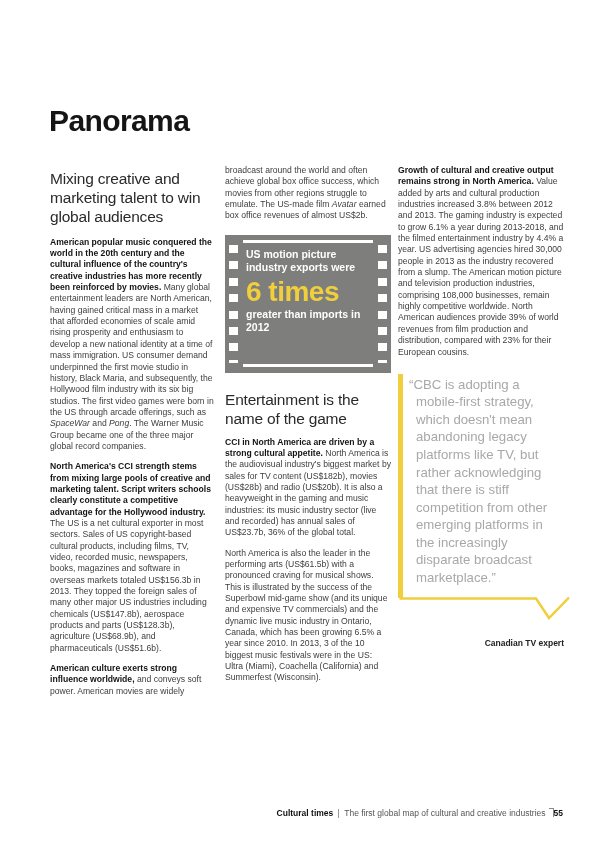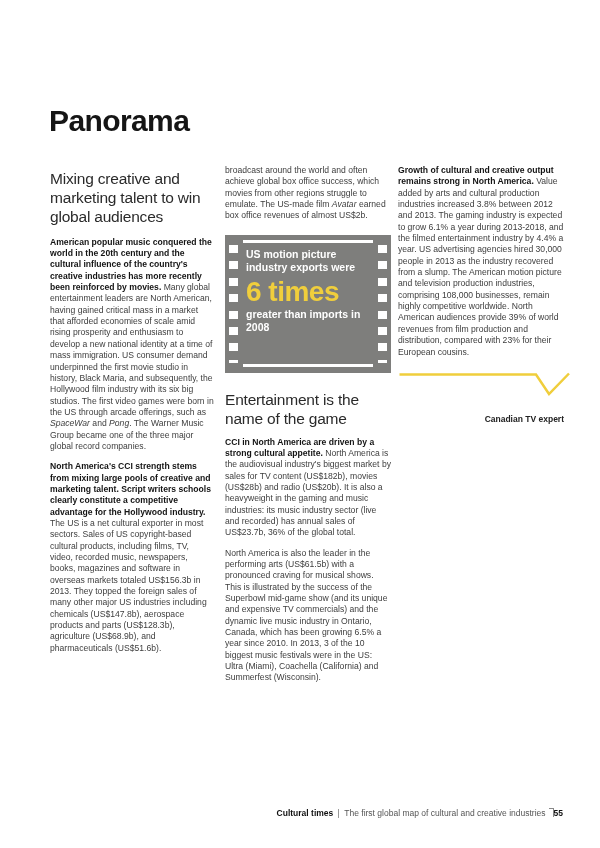--- a/index.html
+++ b/index.html
@@ -72,46 +72,48 @@
 <body>
 
 <div class="page">
 
   <h1 class="title">Panorama</h1>
 
   <div class="col col-left">
     <h2>Mixing creative and marketing talent to win global audiences</h2>
     <p><b>American popular music conquered the world in the 20th century and the cultural influence of the country's creative industries has more recently been reinforced by movies.</b><span> Many global entertainment leaders are North American, having gained critical mass in a market that afforded economies of scale amid rising prosperity and enthusiasm to develop a new national identity at a time of mass immigration. US consumer demand underpinned the first movie studio in history, Black Maria, and subsequently, the Hollywood film industry with its six big studios. The first video games were born in the US through arcade offerings, such as </span><i>SpaceWar</i><span> and </span><i>Pong</i><span>. The Warner Music Group became one of the three major global record companies.</span></p>
     <p><b>North America's CCI strength stems from mixing large pools of creative and marketing talent. Script writers schools clearly constitute a competitive advantage for the Hollywood industry.</b><span> The US is a net cultural exporter in most sectors. Sales of US copyright-based cultural products, including films, TV, video, recorded music, newspapers, books, magazines and software in overseas markets totaled US$156.3b in 2013. They topped the foreign sales of many other major US industries including chemicals (US$147.8b), aerospace products and parts (US$128.3b), agriculture (US$68.9b), and pharmaceuticals (US$51.6b).</span></p>
+    <p><b>American culture exerts strong influence worldwide,</b><span> and conveys soft power. American movies are widely</span></p>
   </div>
 
   <div class="col col-mid">
     <p><span>broadcast around the world and often achieve global box office success, which movies from other regions struggle to emulate. The US-made film </span><i>Avatar</i><span> earned box office revenues of almost US$2b.</span></p>
 
     <div class="filmstrip">
       <div class="holes holes-left"></div>
       <div class="holes holes-right"></div>
       <div class="slit slit-top"></div>
       <div class="slit slit-bottom"></div>
       <div class="fs-content">
         <div class="fs-line">US motion picture industry exports were</div>
         <div class="fs-big">6 times</div>
-        <div class="fs-line">greater than imports in 2008</div>
+        <div class="fs-line">greater than imports in 2012</div>
       </div>
     </div>
 
     <h2>Entertainment is the name of the game</h2>
     <p><b>CCI in North America are driven by a strong cultural appetite.</b><span> North America is the audiovisual industry's biggest market by sales for TV content (US$182b), movies (US$28b) and radio (US$20b). It is also a heavyweight in the gaming and music industries: its music industry sector (live and recorded) has annual sales of US$23.7b, 36% of the global total.</span></p>
     <p><span>North America is also the leader in the performing arts (US$61.5b) with a pronounced craving for musical shows. This is illustrated by the success of the Superbowl mid-game show (and its unique and expensive TV commercials) and the dynamic live music industry in Ontario, Canada, which has been growing 6.5% a year since 2010. In 2013, 3 of the 10 biggest music festivals were in the US: Ultra (Miami), Coachella (California) and Summerfest (Wisconsin).</span></p>
   </div>
 
   <div class="col col-right">
     <p><b>Growth of cultural and creative output remains strong in North America.</b><span> Value added by arts and cultural production industries increased 3.8% between 2012 and 2013. The gaming industry is expected to grow 6.1% a year during 2013-2018, and the filmed entertainment industry by 4.4% a year. US advertising agencies hired 30,000 people in 2013 as the industry recovered from a slump. The American motion picture and television production industries, comprising 108,000 businesses, remain highly competitive worldwide. North American audiences provide 39% of world revenues from film production and distribution, compared with 23% for their European cousins.</span></p>
 
     <div class="pullquote">
+      <div class="pq-body">“CBC is adopting a mobile-first strategy, which doesn't mean abandoning legacy platforms like TV, but rather acknowledging that there is stiff competition from other emerging platforms in the increasingly disparate broadcast marketplace.”</div>
       <svg class="pq-tail" width="172" height="26" viewBox="0 0 172 26">
         <polyline points="1.5,2.5 138,2.5 151,22 171,1.5" fill="none" stroke="#F0CE3C" stroke-width="2.5"></polyline>
       </svg>
       <div class="pq-attr">Canadian TV expert</div>
     </div>
   </div>
 
   <div class="footer">
     <span class="f-brand">Cultural times</span>
     <span class="f-divider"></span>

